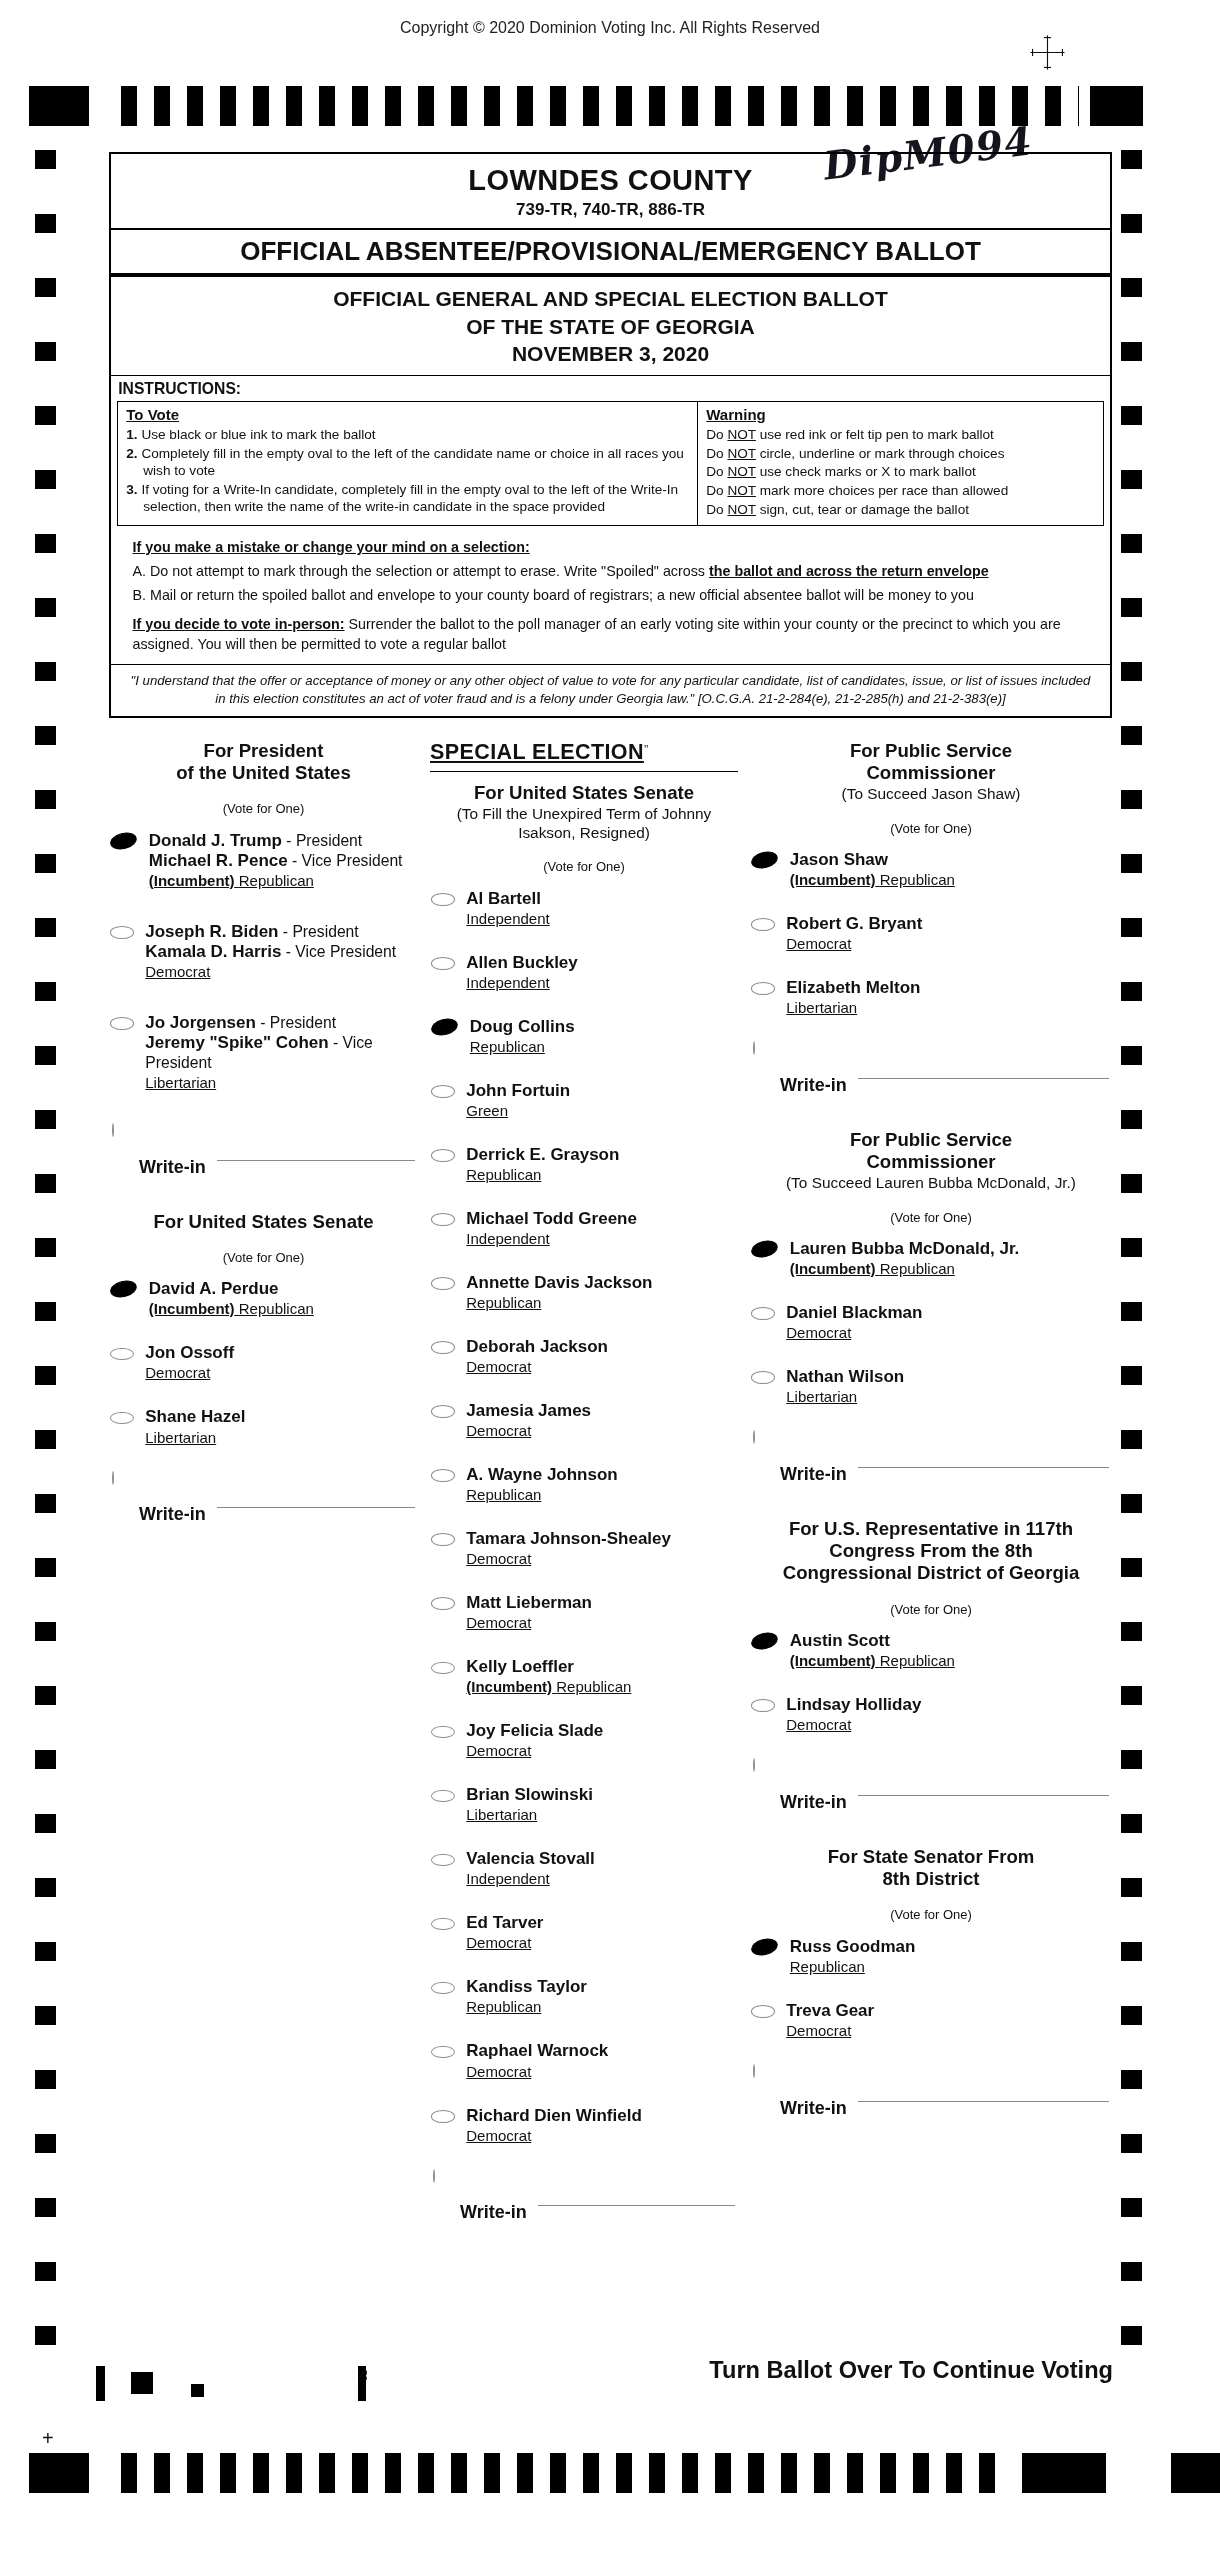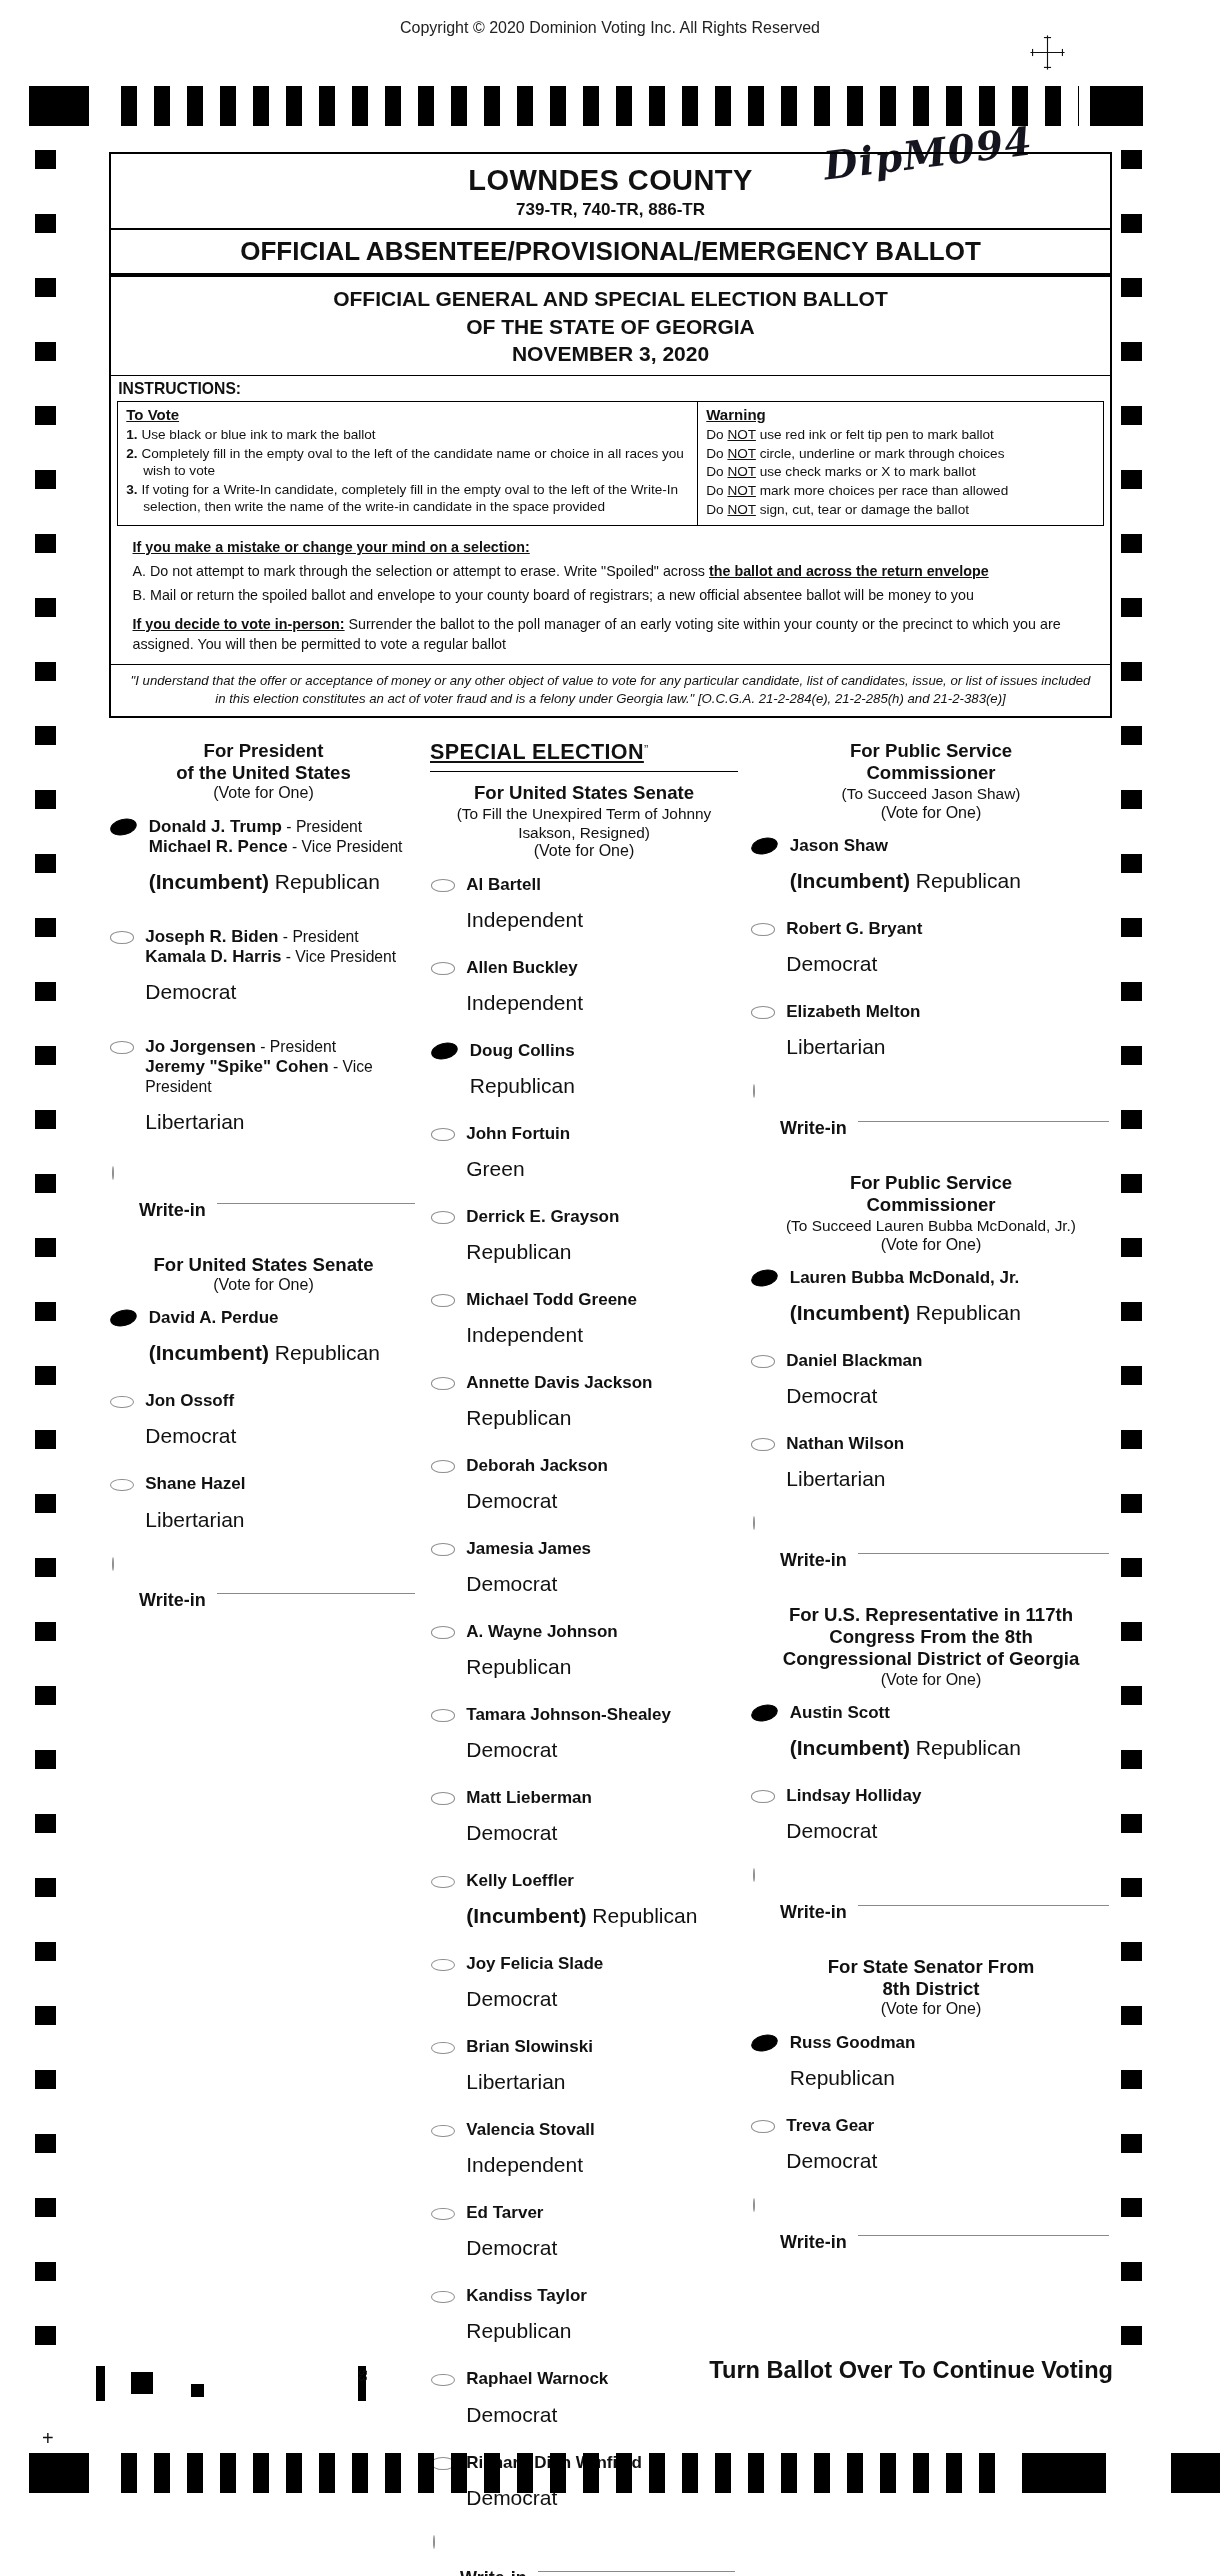--- a/index.html
+++ b/index.html
@@ -59,30 +59,30 @@
   
   .columns { display:flex; margin-top:21.5px; gap:12px; }
   .bcol1 { width:309px; } .bcol2 { width:308px; } .bcol3 { flex:1; }
   .section-head { border-bottom:1.4px solid #000; padding-bottom:5.7px; margin-bottom:10px; }
   .section-title { font-weight:bold; font-size:21.5px; text-decoration:underline; letter-spacing:0.4px; }
   .stray-mark { font-size:13px; color:#333; }
   .contest-header { text-align:center; margin-bottom:14.3px; }
   .contest { margin-bottom:10px; }
   .contest-title { font-weight:bold; font-size:18.6px; line-height:1.2; }
   .contest-sub { font-size:15.4px; line-height:1.25; }
-  .vote-for { font-size:16px; margin-top:0; }
+  .vote-for { font-size:13px; margin-top:17px; }
   .candidate { display:flex; margin-bottom:26px; }
   .candidate.ticket { margin-bottom:33px; }
   .oval { flex:0 0 auto; width:21.5px; height:10.7px; border:1.8px solid #8f8f8f;
     border-radius:50%; margin:4.3px 11.4px 0 1.4px; background:transparent; }
   .oval.filled { border-color:#000; background:#000; width:25px; height:14.3px;
     margin-top:2.1px; transform:rotate(-14deg); }
   .cand-line { font-size:17px; font-weight:bold; line-height:1.18; }
   .cand-suffix { font-weight:normal; font-size:15.7px; }
-  .cand-party { font-size:21px; margin-top:13px; }
+  .cand-party { font-size:15px; margin-top:1px;text-decoration:underline; }
   .party-prefix { font-weight:bold; }
   .writein-ovalrow { margin:2.9px 0 17px 1.4px; height:15.7px; }
   .writein-bottom { display:flex; align-items:flex-end; margin:0 2.9px 33px 30px; }
   .writein-label { font-weight:bold; font-size:18px; margin-right:11.4px; }
   .writein-rule { flex:1; border-bottom:1.4px solid #8a8a8a; height:0; margin-bottom:17px; }
   
   .turn-over { position:absolute; top:2357px; right:107px; font-size:23.6px; font-weight:bold; }
   .artifact { position:absolute; background:#000; }
   .a1 { left:96px; top:2366px; width:9.3px; height:35px; }
   .a2 { left:131px; top:2372px; width:22px; height:22px; }

